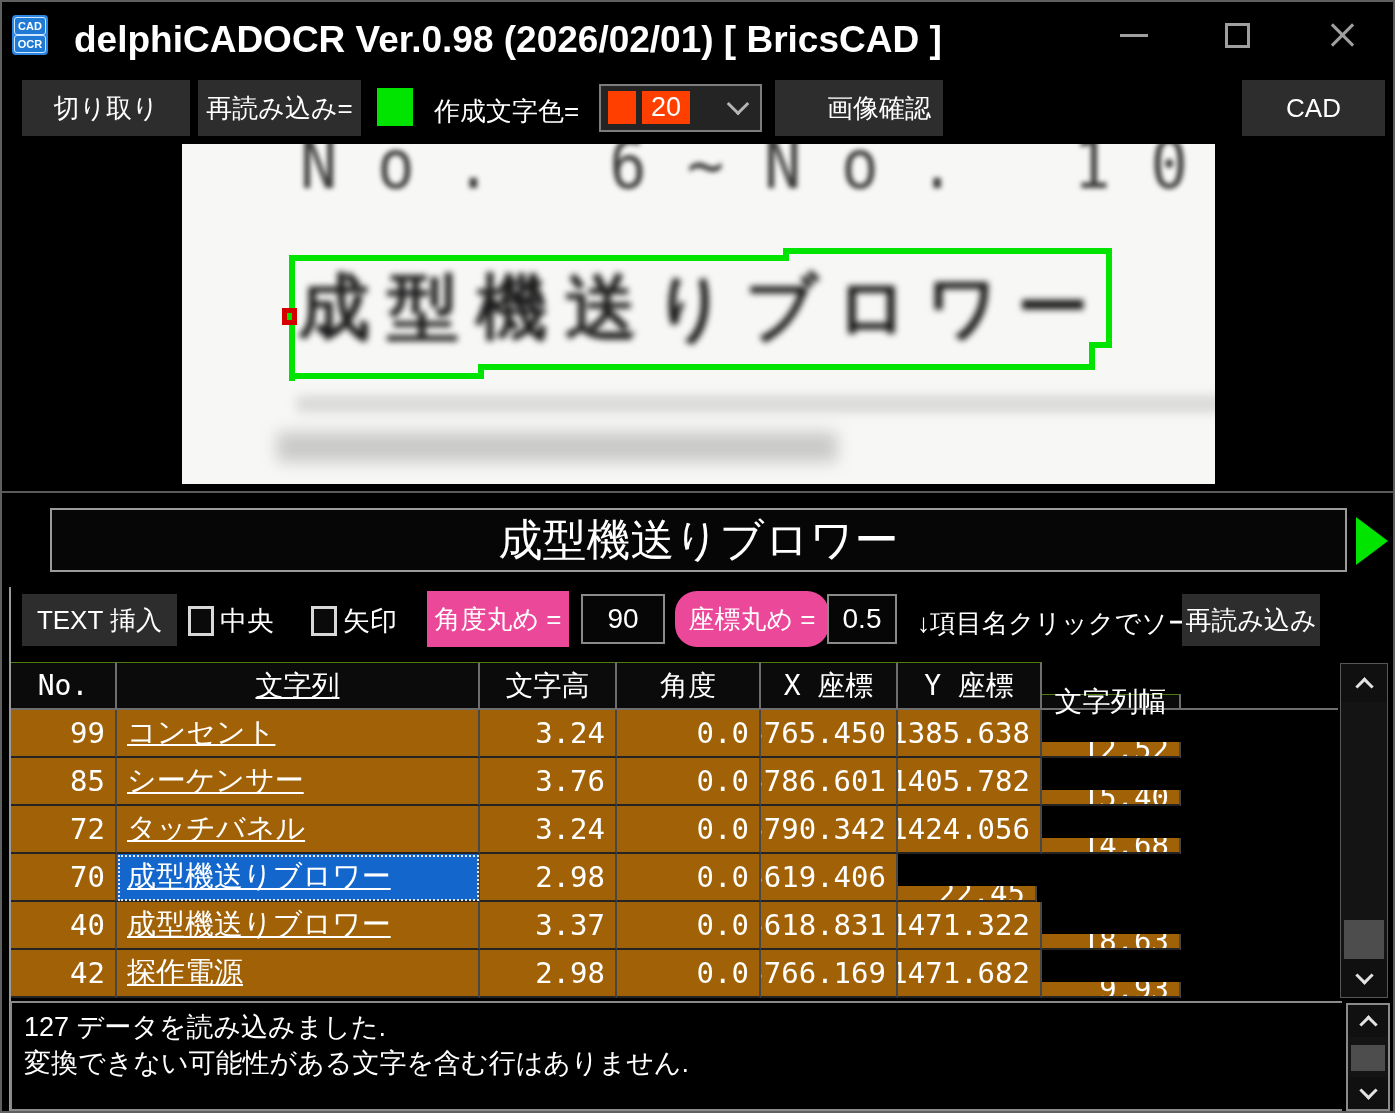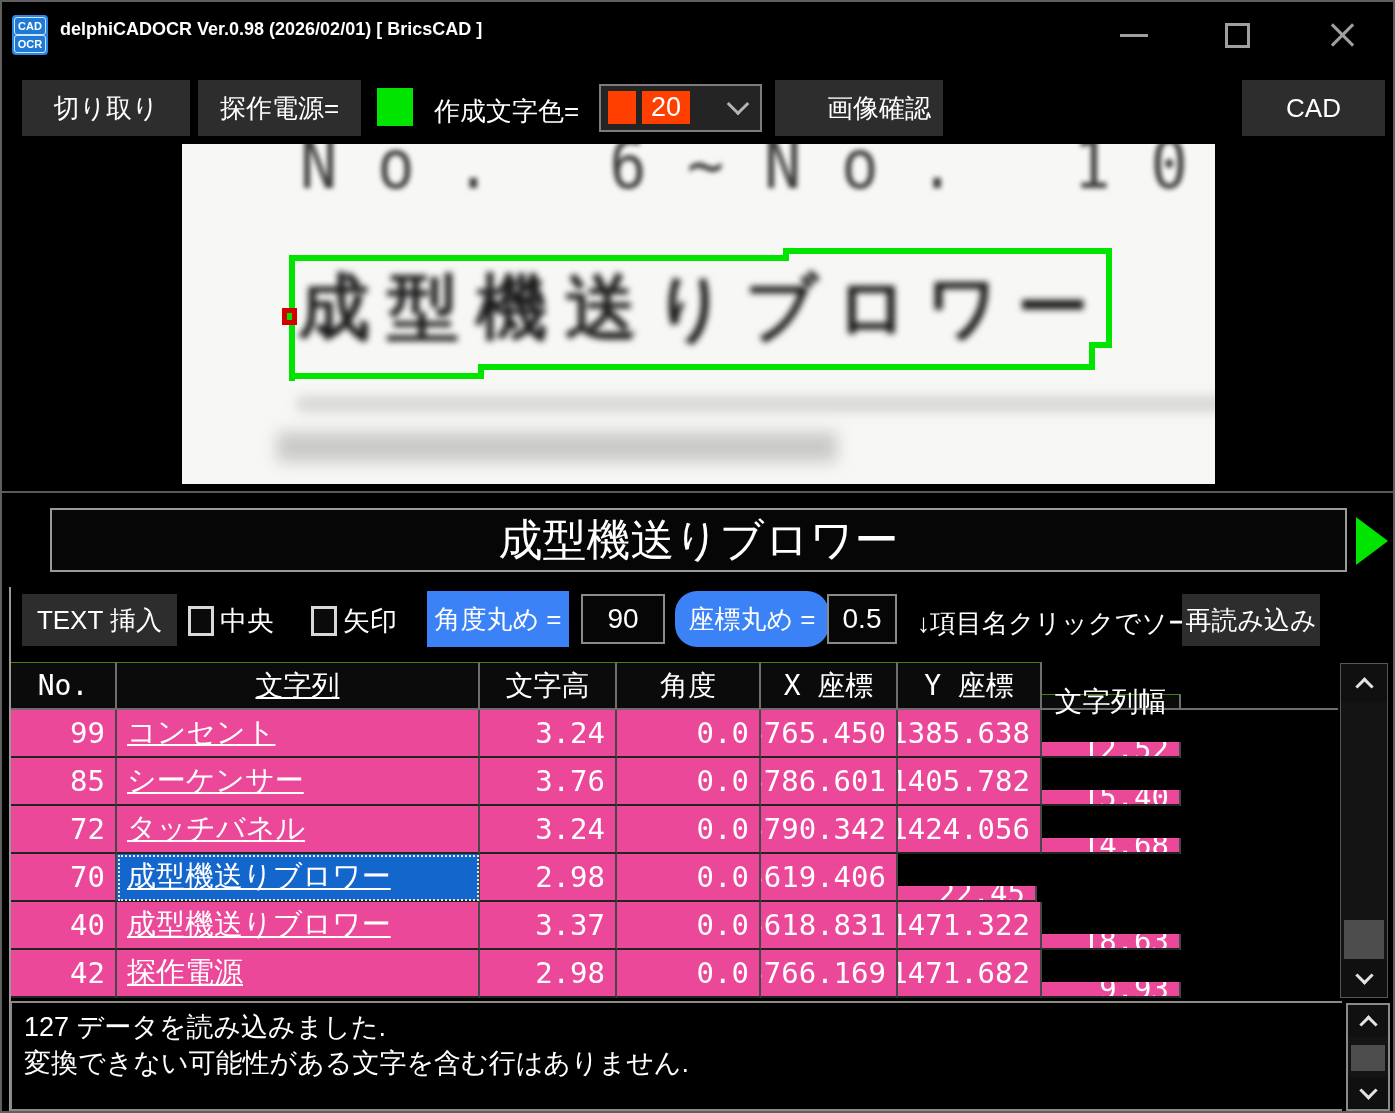--- a/index.html
+++ b/index.html
@@ -11,21 +11,21 @@
   .window{position:relative;width:1395px;height:1113px;background:#000;overflow:hidden;
           border:2px solid #5f5f5f;}
 
   
   .titlebar{position:absolute;left:0;top:0;width:100%;height:64px;background:#000;}
   .app-icon{position:absolute;left:10px;top:13px;width:36px;height:40px;background:#2d86e4;
             border:2px solid #2d86e4;border-radius:4px;display:flex;flex-direction:column;}
   .app-icon .icon-row{flex:1;display:flex;align-items:center;justify-content:center;
             font-size:11px;font-weight:bold;color:#fff;border:1px solid #cfe6ff;border-radius:3px;
             background:#1f7ad6;letter-spacing:0;}
-  .title-text{position:absolute;left:58px;top:17px;font-size:18px;font-weight:bold;color:#fff;white-space:nowrap;}
+  .title-text{position:absolute;left:72px;top:17px;font-size:37px;font-weight:bold;color:#fff;white-space:nowrap;}
   .win-btn{position:absolute;top:10px;width:60px;height:46px;display:flex;align-items:center;justify-content:center;}
   .win-btn.min{left:1102px;} .win-btn.max{left:1205px;} .win-btn.cls{left:1310px;}
   .min-glyph{width:28px;height:3px;background:#9f9f9f;}
   .max-glyph{width:25px;height:25px;border:3px solid #9f9f9f;background:transparent;}
   .x-glyph{position:relative;width:32px;height:32px;}
   .x-glyph::before,.x-glyph::after{content:"";position:absolute;left:15px;top:1px;width:3px;height:30px;background:#9f9f9f;}
   .x-glyph::before{transform:rotate(45deg);} .x-glyph::after{transform:rotate(-45deg);}
 
   
   .btn{position:absolute;background:#2d2d2d;color:#fff;display:flex;align-items:center;justify-content:center;
@@ -64,38 +64,38 @@
              font-family:"Liberation Sans","DejaVu Sans",sans-serif;outline:none;}
   .play-btn{position:absolute;left:1352px;top:514px;width:36px;height:50px;background:#000;}
   .play-tri{position:absolute;left:2px;top:1px;width:0;height:0;
             border-left:32px solid var(--green);border-top:24px solid transparent;border-bottom:24px solid transparent;}
 
   
   .btn-textins{left:20px;top:592px;width:155px;height:52px;}
   .chkwrap{position:absolute;display:flex;align-items:center;gap:6px;font-size:27px;color:#fff;}
   .chk{width:26px;height:30px;border:3px solid #d8d8d8;background:#0a0a0a;}
   .chk-center{left:186px;top:601px;} .chk-arrow{left:309px;top:601px;}
-  .lblblock{position:absolute;background:#3b82f6;color:#fff;font-size:26px;display:flex;align-items:center;justify-content:center;}
+  .lblblock{position:absolute;background:#ec4899;color:#fff;font-size:26px;display:flex;align-items:center;justify-content:center;}
   .lbl-angle{left:425px;top:589px;width:142px;height:56px;}
   .inp{position:absolute;background:#060606;border:2px solid #8a8a8a;color:#fff;font-size:28px;text-align:center;
        font-family:"Liberation Sans","DejaVu Sans",sans-serif;outline:none;}
   .inp-angle{left:579px;top:592px;width:84px;height:50px;}
   .lbl-coord{left:673px;top:589px;width:154px;height:56px;border-radius:22px;}
   .inp-coord{left:825px;top:592px;width:70px;height:50px;}
   .sort-hint{position:absolute;left:915px;top:604px;font-size:26px;color:#fff;white-space:nowrap;}
   .btn-reload{left:1180px;top:592px;width:138px;height:52px;}
 
   
   .panel-edge{position:absolute;left:7px;top:585px;width:2px;height:524px;background:#9a9a9a;}
   .grid{position:absolute;left:9px;top:660px;width:1327px;height:336px;background:#000;font-family:"DejaVu Sans Mono",monospace;}
   .hrow{display:flex;height:48px;border-bottom:2px solid #6e6e6e;}
   .hcell{background:#0b0b0b;color:#fff;font-size:28px;display:flex;align-items:center;justify-content:center;
          border-right:2px solid #6e6e6e;border-top:1px solid #4d7c0f;}
   .trow{display:flex;height:48px;}
-  .tcell{color:#fff;font-size:29px;display:flex;align-items:center;background:#ec4899;
+  .tcell{color:#fff;font-size:29px;display:flex;align-items:center;background:#a16207;
          border-right:2px solid #474747;border-bottom:2px solid #242424;padding:0 10px;white-space:nowrap;overflow:hidden;}
   .c0{width:106px;justify-content:flex-end;}
   .c1{width:363px;justify-content:flex-start;font-family:"Liberation Sans","DejaVu Sans",sans-serif;text-decoration:underline;}
   .c2{width:137px;justify-content:flex-end;}
   .c3{width:144px;justify-content:flex-end;}
   .c4{width:137px;justify-content:flex-end;}
   .c5{width:144px;justify-content:flex-end;}
   .c6{width:139px;justify-content:flex-end;margin-top:32px;}
   .hcell.c0,.hcell.c1,.hcell.c2,.hcell.c3,.hcell.c4,.hcell.c5,.hcell.c6{justify-content:center;padding:0;}
   .tfill,.hfill{flex:1;background:#000;}
@@ -134,21 +134,21 @@
       </div>
     <div class="win-btn max">
         <div class="max-glyph"></div>
       </div>
     <div class="win-btn cls">
         <div class="x-glyph"></div>
       </div>
   </div>
 
   <div class="btn btn-cut">切り取り</div>
-  <div class="btn btn-framecolor">探作電源=</div>
+  <div class="btn btn-framecolor">再読み込み=</div>
   <div class="swatch-frame"></div>
   <div class="lbl-textcolor">作成文字色=</div>
   <div class="combo">
     <div class="combo-swatch"></div>
     <div class="combo-value">20</div>
     <span class="chev down combo-chev"></span>
   </div>
   <div class="btn btn-imgcheck">画像確認</div>
   <div class="btn btn-cad">CAD</div>
 

